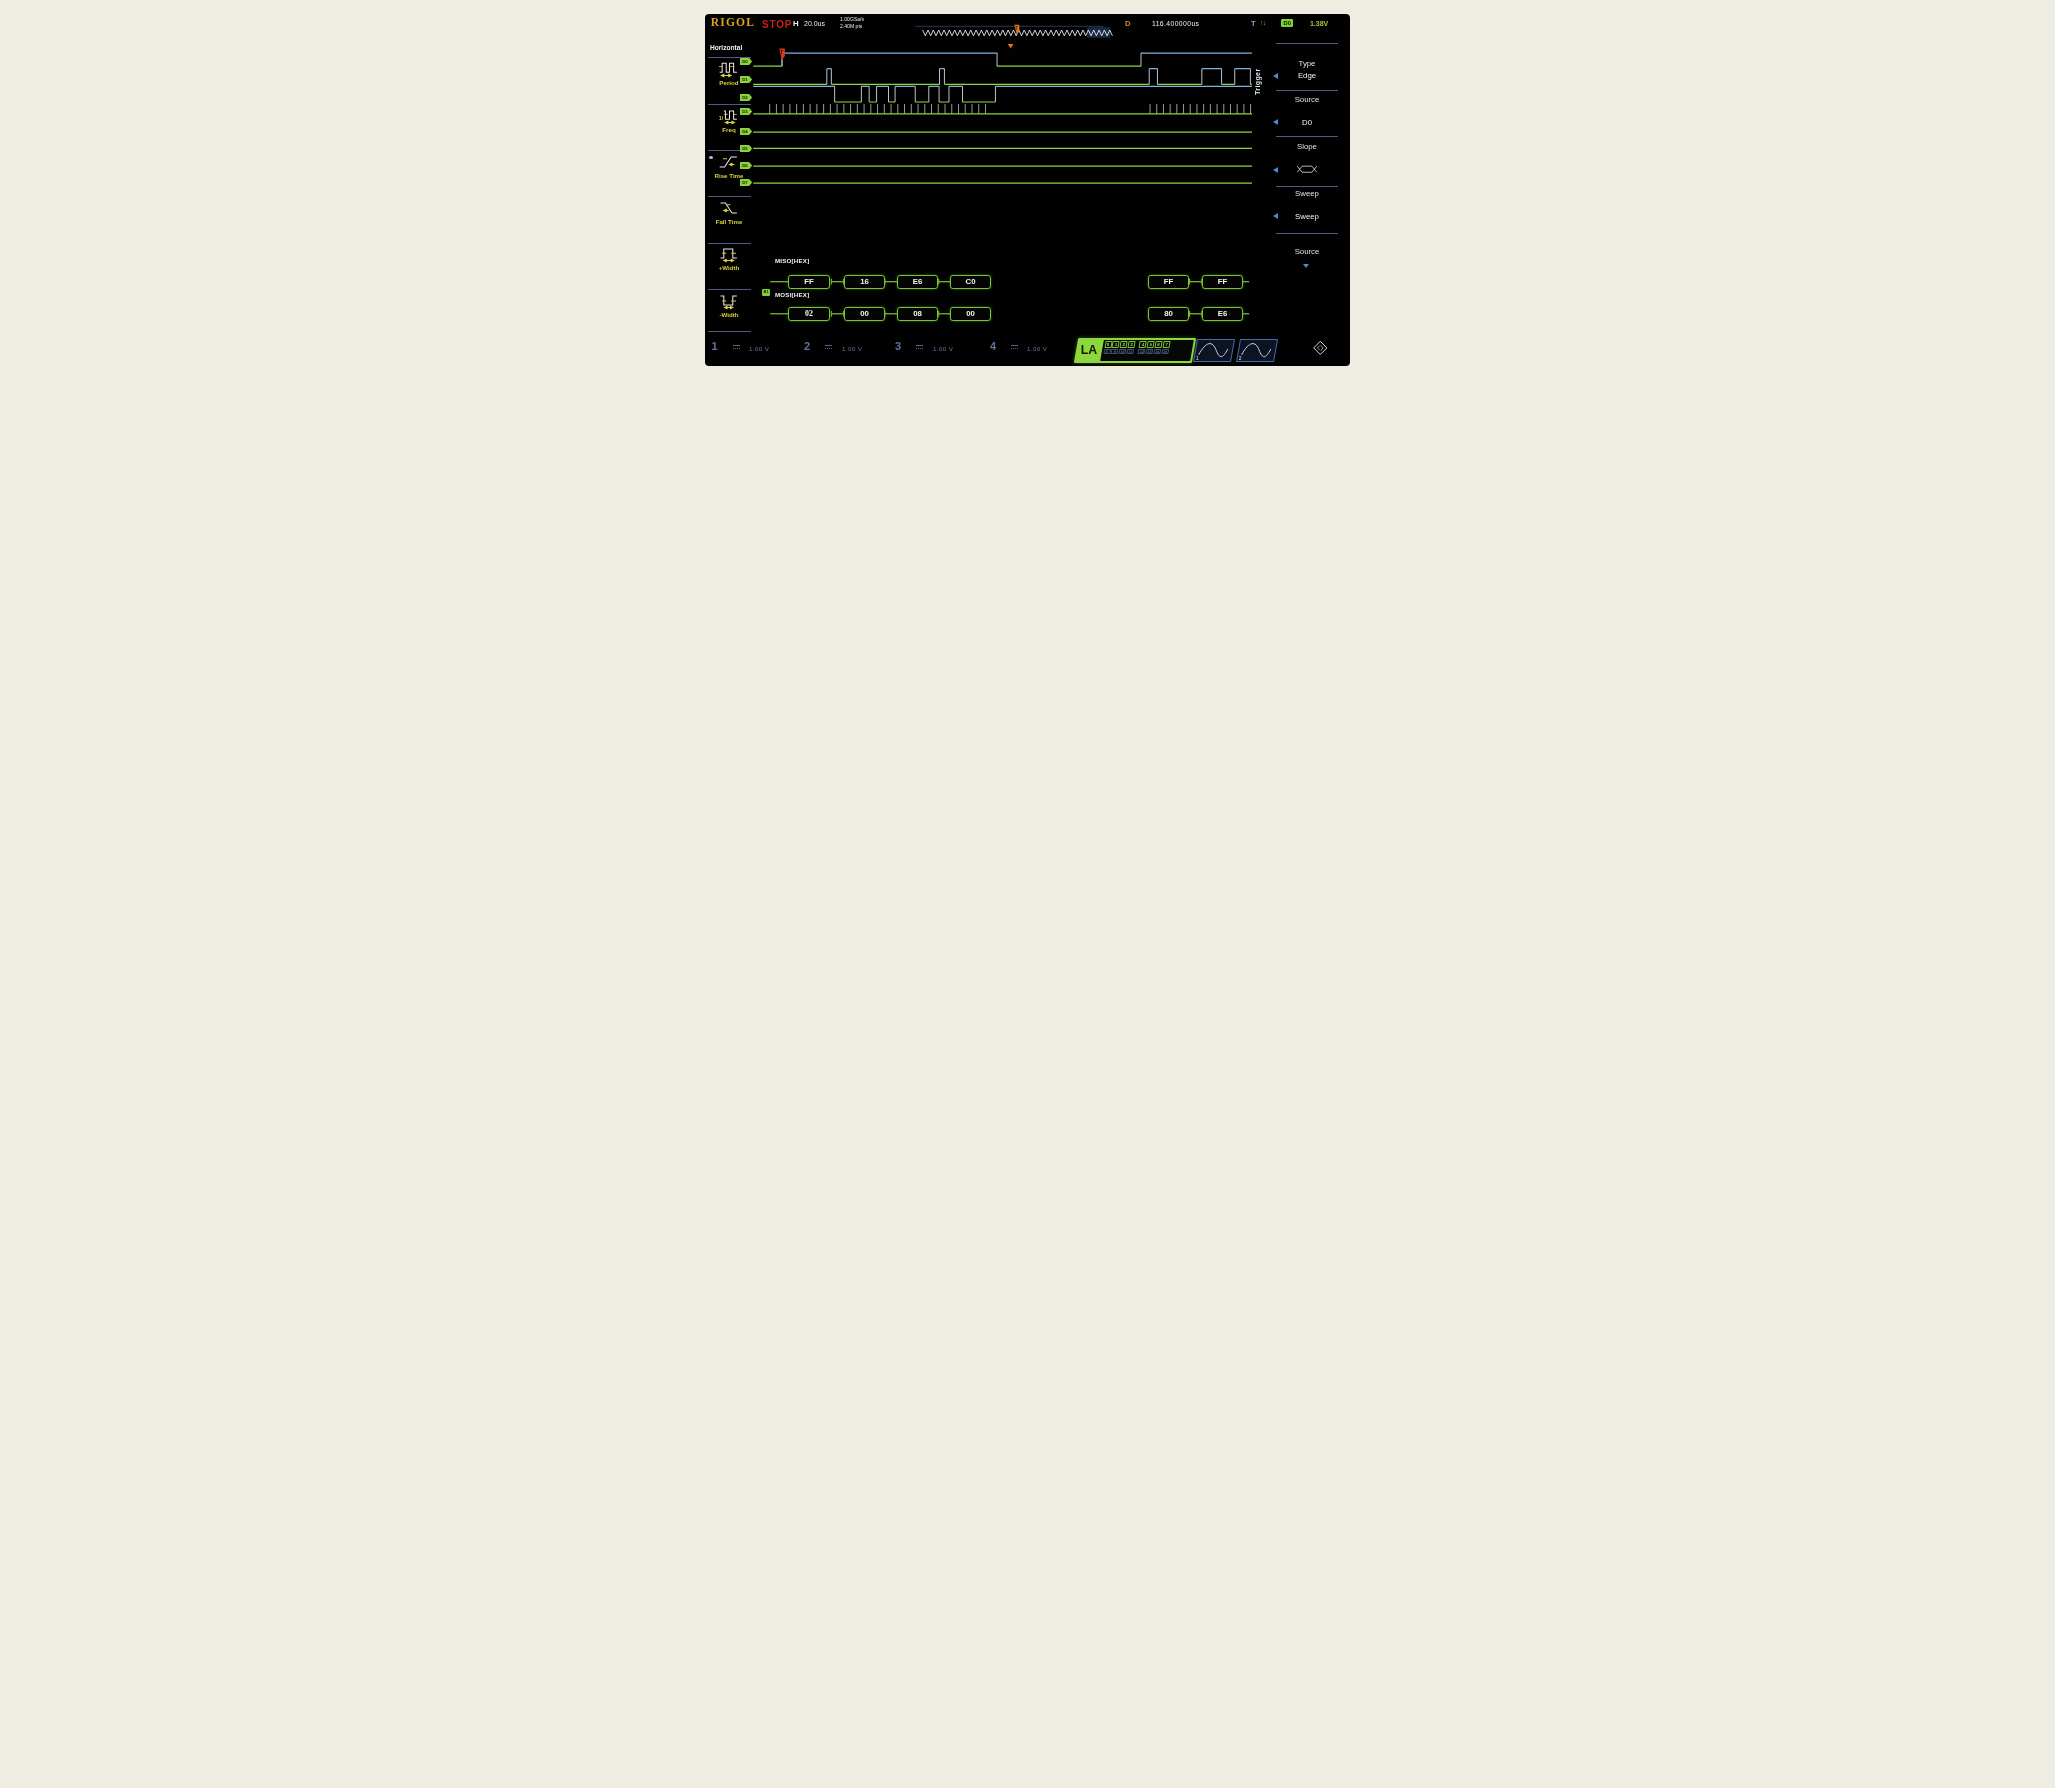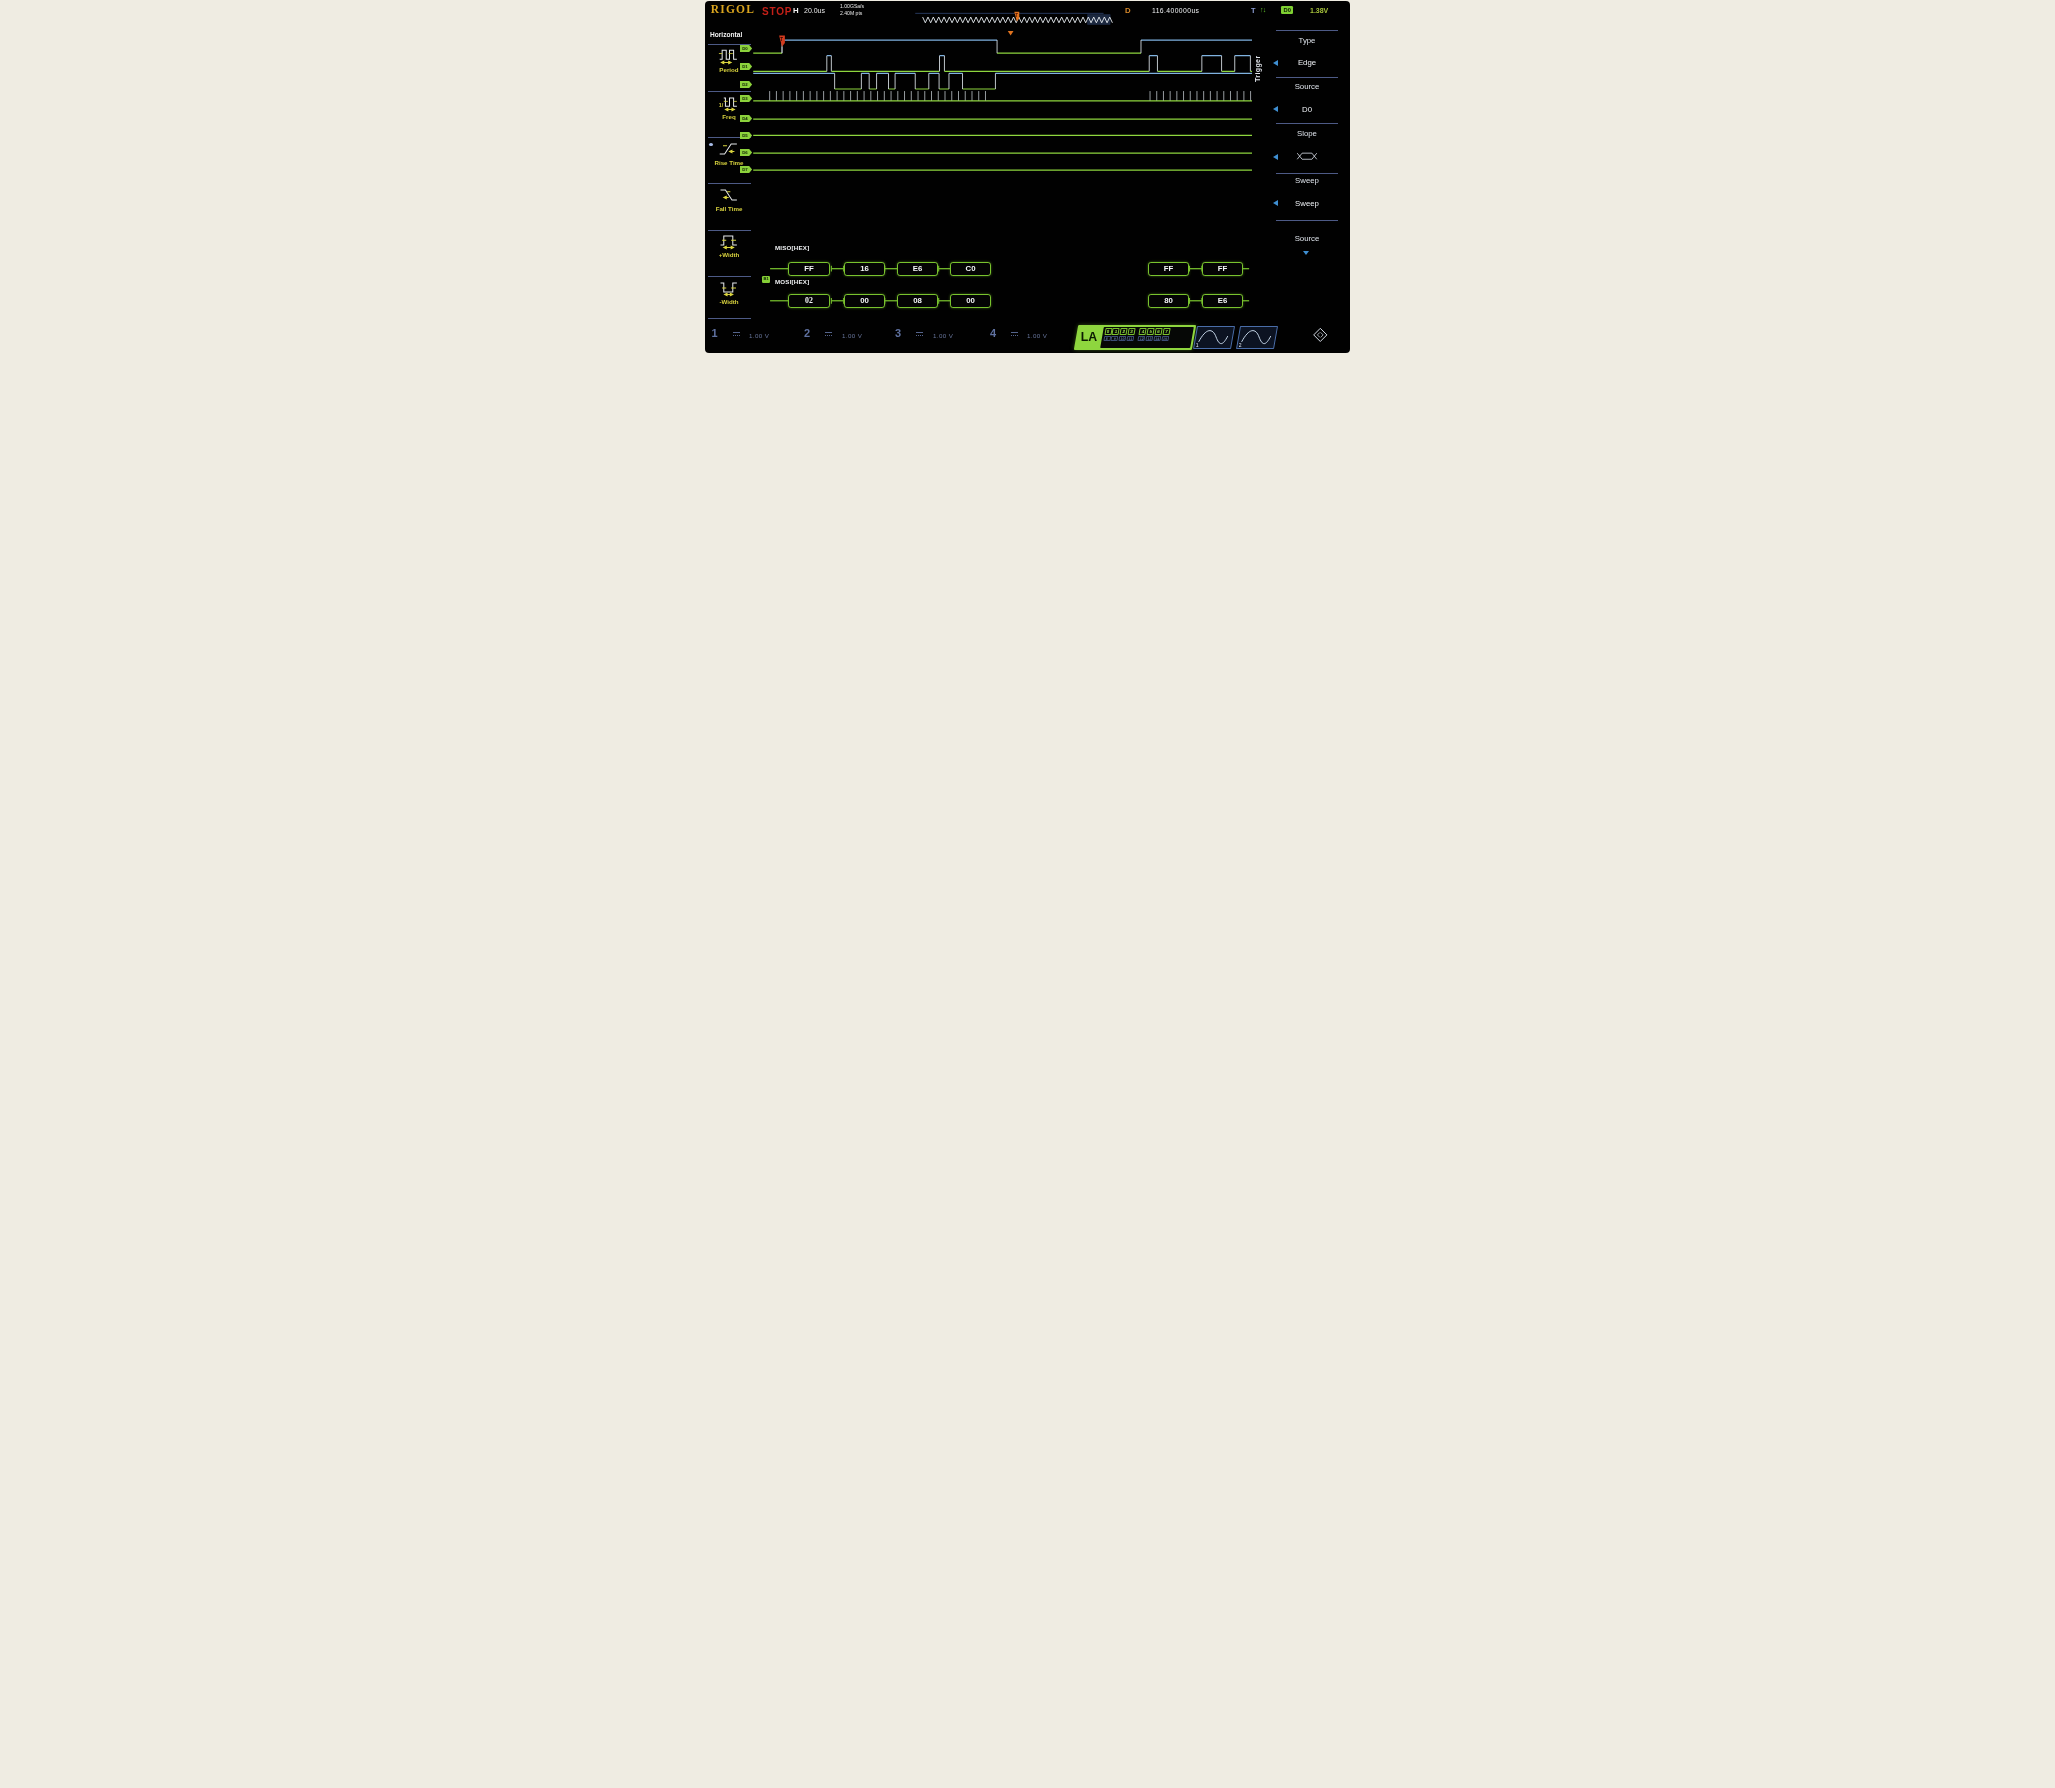--- a/index.html
+++ b/index.html
@@ -1,17 +1,17 @@
 <!DOCTYPE html>
 <html style="font-size:6.6px"><head>
 <meta charset="utf-8">
 <style>
   html,body{margin:0;padding:0;background:#efece2;}
   .screen{position:relative;width:645px;height:352px;background:#010101;overflow:hidden;
-          font-family:"Liberation Sans",sans-serif;border-radius:4.1px;margin:1px auto;}
+          font-family:"Liberation Sans",sans-serif;border-radius:4.1px;margin:14px auto;}
   #wave{position:absolute;left:0;top:0;z-index:1;pointer-events:none;}
   .txt{position:absolute;z-index:2;white-space:nowrap;}
 
   
   .logo{left:5.8px;top:2.1px;font-family:"Liberation Serif",serif;font-weight:bold;font-size:11.5px;
         color:#d9a41e;letter-spacing:1.2px;}
   .stop{left:57px;top:5.3px;font-weight:bold;font-size:10px;color:#c32018;letter-spacing:0.8px;}
   .hlab{left:88px;top:5.3px;font-weight:bold;font-size:7.8px;color:#f0f0f0;}
   .tbase{left:99px;top:6.2px;font-size:7px;color:#e8e8e8;}
   .srate{left:135px;top:2.1px;font-size:5.1px;line-height:1.35;color:#e8e8e8;}
@@ -303,21 +303,21 @@
     <span class="lm-label">-Width</span>
   </div>
 
   <div class="txt rm-vert">Trigger</div>
   <div class="rm-sep" style="top:29px"></div>
   <div class="rm-sep" style="top:76px"></div>
   <div class="rm-sep" style="top:122px"></div>
   <div class="rm-sep" style="top:172px"></div>
   <div class="rm-sep" style="top:219px"></div>
 
-  <div class="rm-head" style="top:35px">Type</div>
+  <div class="rm-head" style="top:45px">Type</div>
   <div class="rm-arrow" style="top:59px"></div>
   <div class="rm-val" style="top:57px">Edge</div>
 
   <div class="rm-head" style="top:81px">Source</div>
   <div class="rm-arrow" style="top:105px"></div>
   <div class="rm-val" style="top:104px">D0</div>
 
   <div class="rm-head" style="top:128px">Slope</div>
   <div class="rm-arrow" style="top:153px"></div>
   <div class="rm-val" style="top:150px">

